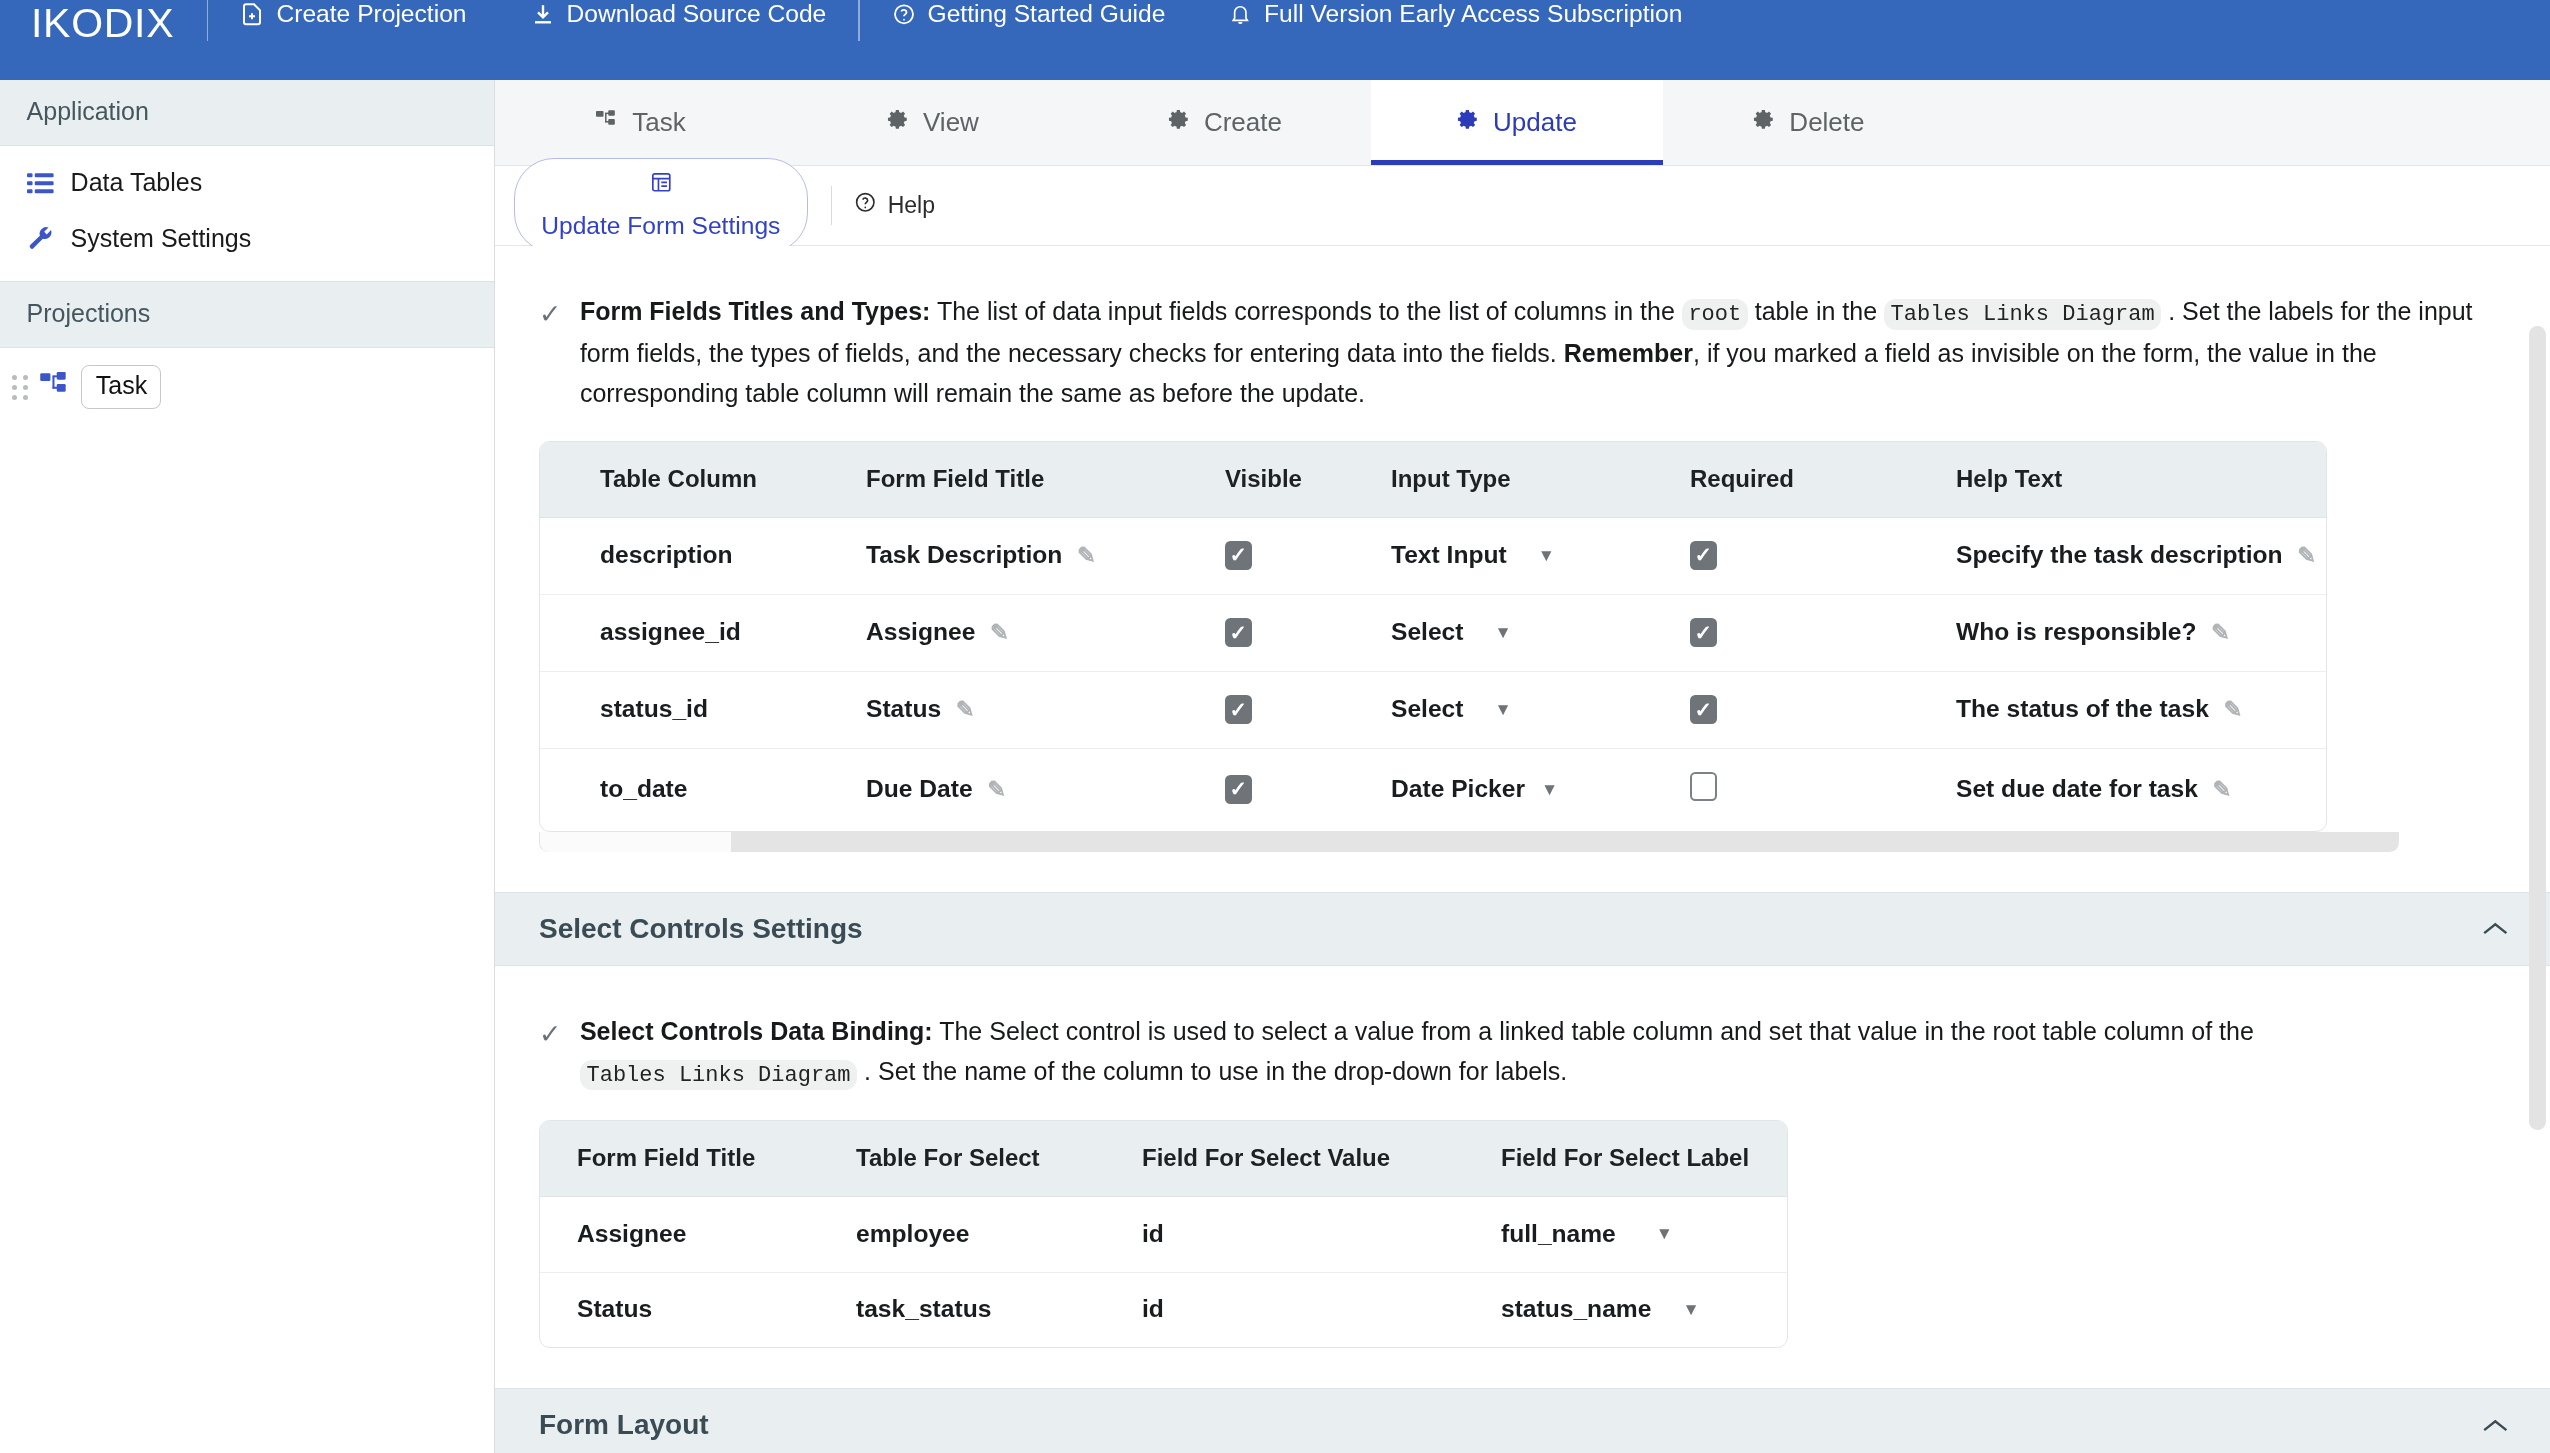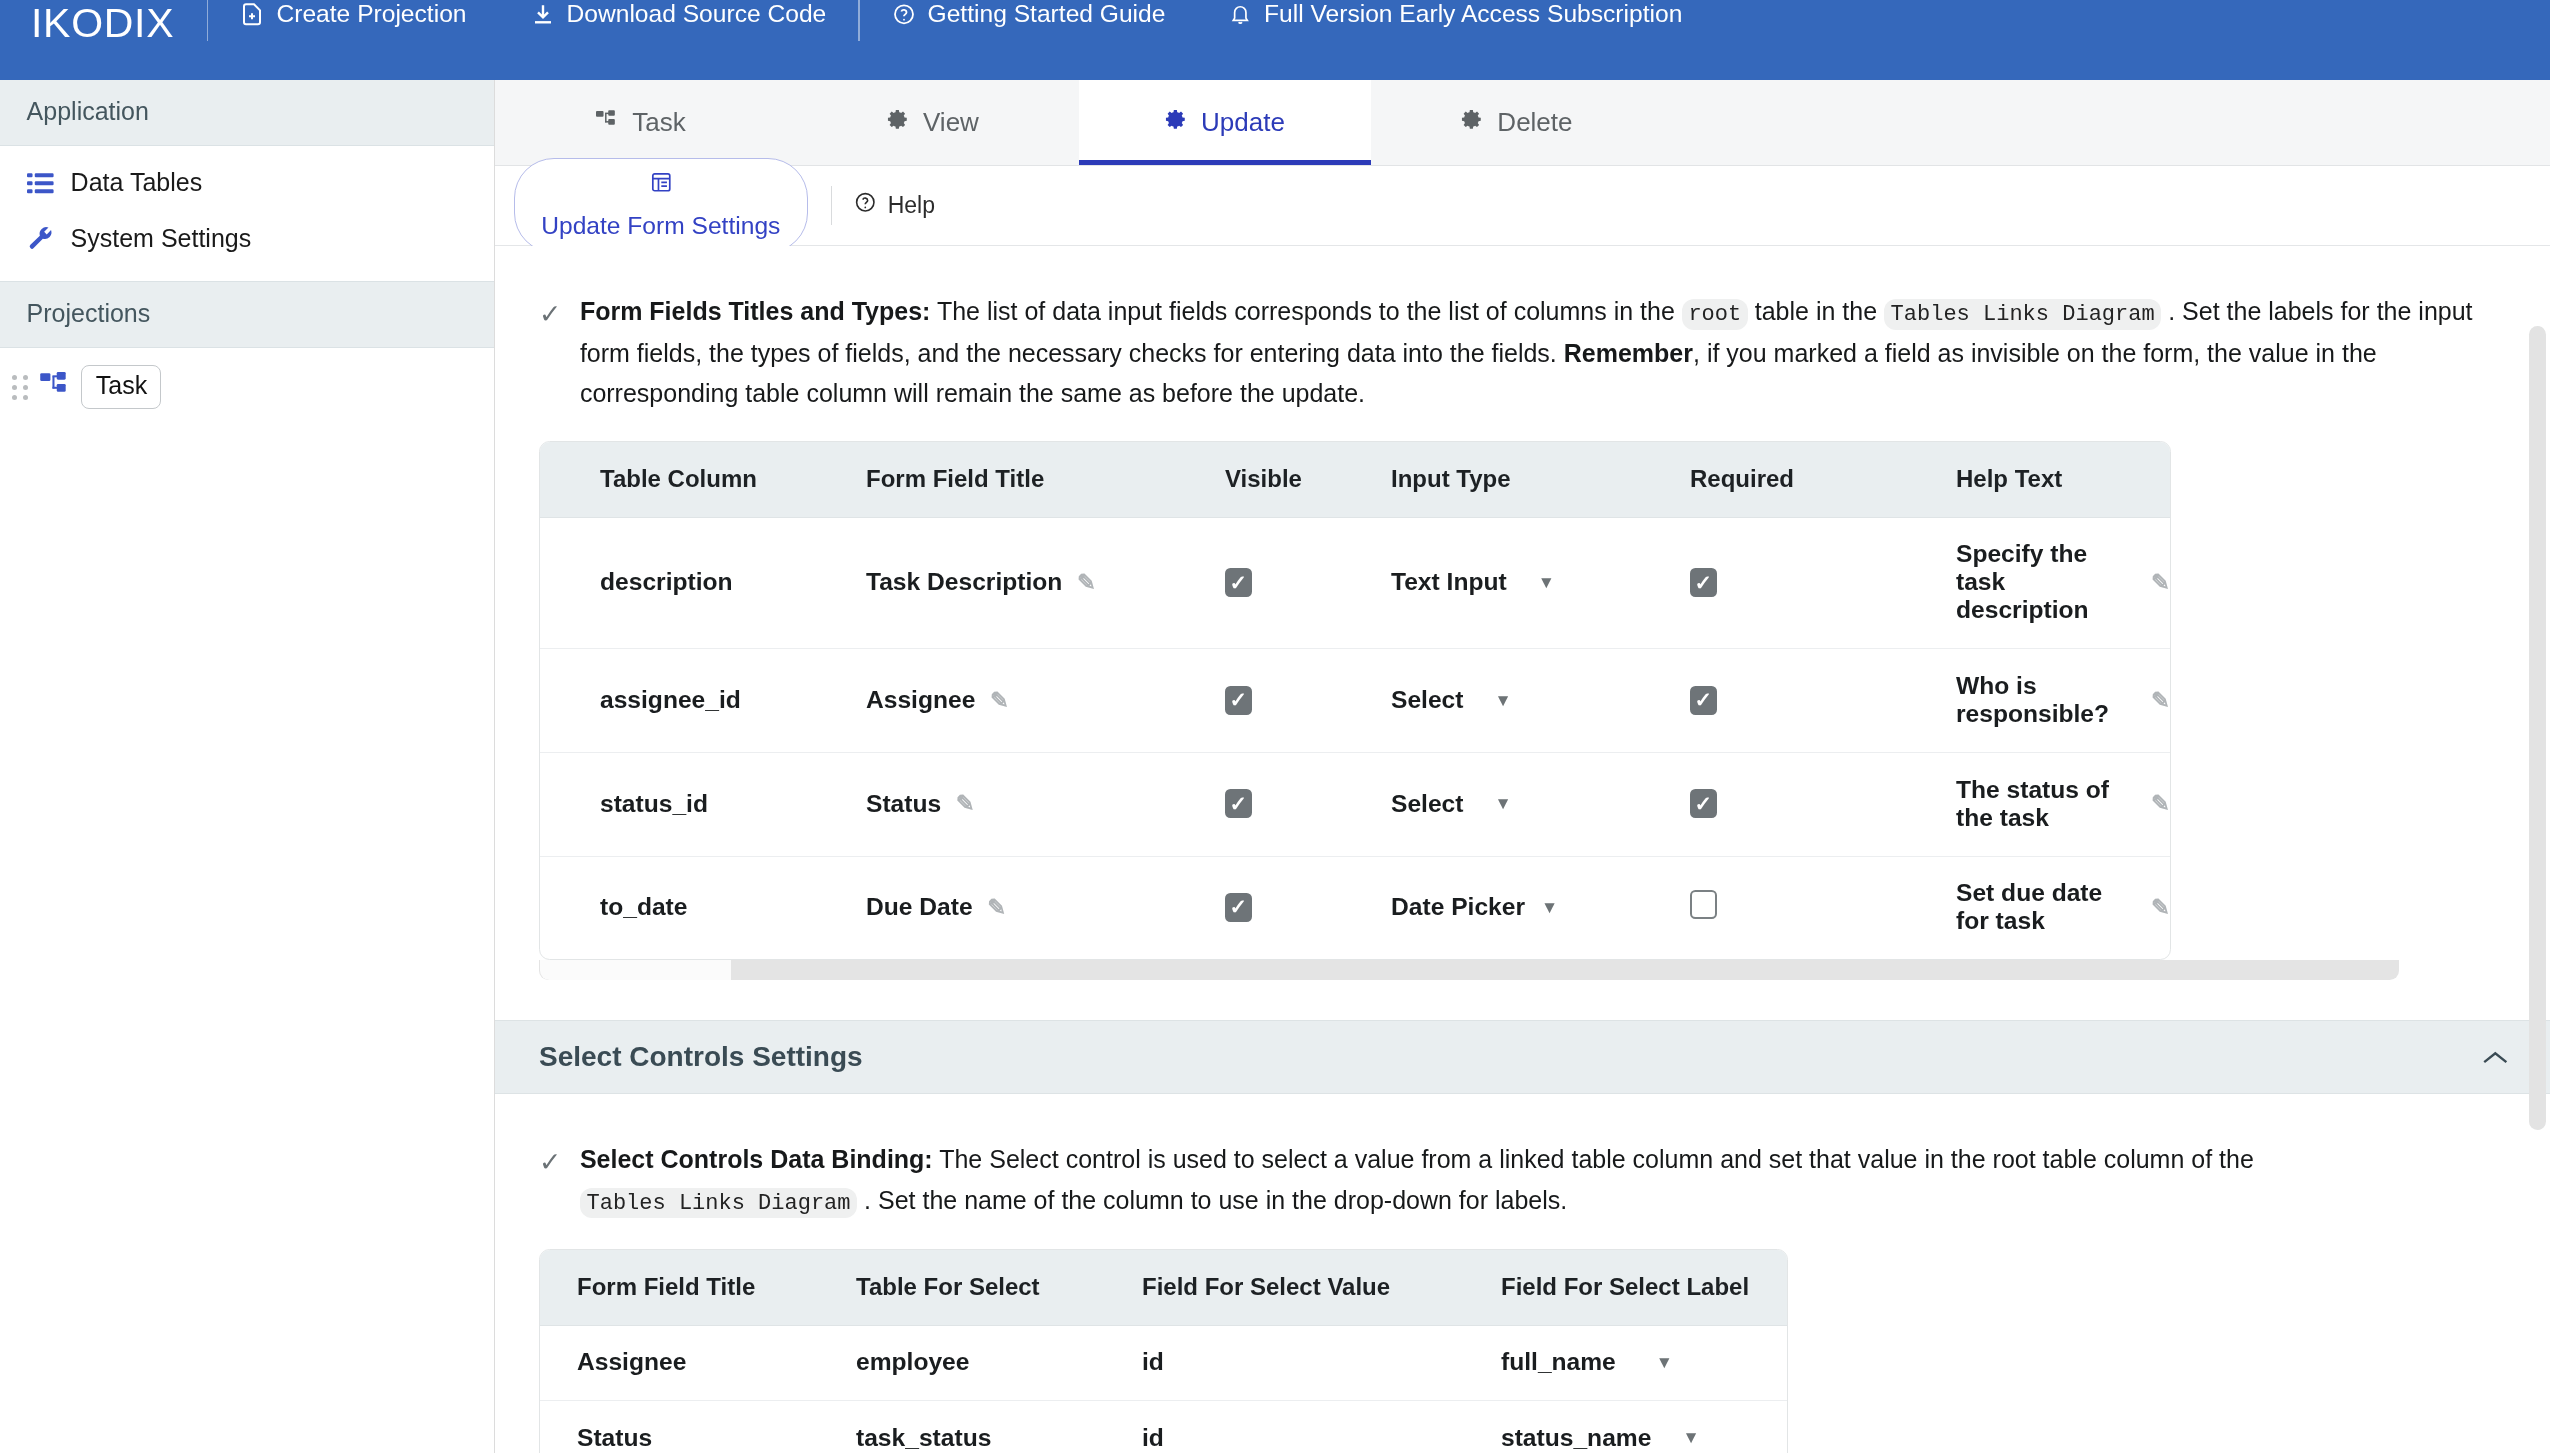--- a/index.html
+++ b/index.html
@@ -190,21 +190,21 @@
     background: #eff0f0;
     border-radius: 12px;
     padding: 2.7px 6.6px;
     font-size: 22px;
     color: #232323;
     white-space: nowrap;
   }
 
   .tbl-wrap {
     margin: 21px 0 0 44px;
-    width: 1632px;
+    width: 1788px;
     border: 1.3px solid #e2e5e6;
     border-radius: 10.6px;
     background: #fff;
     overflow: hidden;
   }
   .tbl-wrap.narrow { width: 1249px; }
   table.grid { border-collapse: collapse; width: 100%; table-layout: fixed; }
   table.grid thead th {
     background: #e9eef0;
     color: #1d2124;
@@ -422,20 +422,29 @@
       <div class="tab">
         <span>
           <svg width="22.6" height="22.6" viewBox="0 0 24 24" fill="#5e6366">
             <path d="M12 8.2A3.8 3.8 0 1 0 12 15.8 3.8 3.8 0 0 0 12 8.2zm0 6a2.2 2.2 0 1 1 0-4.4 2.2 2.2 0 0 1 0 4.4z"></path>
             <path d="M21 13.6v-3.2l-2.4-.4a6.9 6.9 0 0 0-.8-2l1.4-2-2.2-2.2-2 1.4a6.9 6.9 0 0 0-2-.8L12.6 2h-3.2l-.4 2.4a6.9 6.9 0 0 0-2 .8l-2-1.4L2.8 6l1.4 2a6.9 6.9 0 0 0-.8 2L1 10.4v3.2l2.4.4c.2.7.5 1.4.8 2l-1.4 2 2.2 2.2 2-1.4c.6.4 1.3.6 2 .8l.4 2.4h3.2l.4-2.4c.7-.2 1.4-.4 2-.8l2 1.4 2.2-2.2-1.4-2c.4-.6.6-1.3.8-2l2.4-.4z"></path>
           </svg>
         </span>
         <span>View</span>
       </div>
 
+      <div class="tab">
+        <span>
+          <svg width="22.6" height="22.6" viewBox="0 0 24 24" fill="#5e6366">
+            <path d="M12 8.2A3.8 3.8 0 1 0 12 15.8 3.8 3.8 0 0 0 12 8.2zm0 6a2.2 2.2 0 1 1 0-4.4 2.2 2.2 0 0 1 0 4.4z"></path>
+            <path d="M21 13.6v-3.2l-2.4-.4a6.9 6.9 0 0 0-.8-2l1.4-2-2.2-2.2-2 1.4a6.9 6.9 0 0 0-2-.8L12.6 2h-3.2l-.4 2.4a6.9 6.9 0 0 0-2 .8l-2-1.4L2.8 6l1.4 2a6.9 6.9 0 0 0-.8 2L1 10.4v3.2l2.4.4c.2.7.5 1.4.8 2l-1.4 2 2.2 2.2 2-1.4c.6.4 1.3.6 2 .8l.4 2.4h3.2l.4-2.4c.7-.2 1.4-.4 2-.8l2 1.4 2.2-2.2-1.4-2c.4-.6.6-1.3.8-2l2.4-.4z"></path>
+          </svg>
+        </span>
+        <span>Create</span>
+      </div>
 
       <div class="tab active">
         <span>
           <svg width="22.6" height="22.6" viewBox="0 0 24 24" fill="#2c3bb8">
             <path d="M12 8.2A3.8 3.8 0 1 0 12 15.8 3.8 3.8 0 0 0 12 8.2zm0 6a2.2 2.2 0 1 1 0-4.4 2.2 2.2 0 0 1 0 4.4z"></path>
             <path d="M21 13.6v-3.2l-2.4-.4a6.9 6.9 0 0 0-.8-2l1.4-2-2.2-2.2-2 1.4a6.9 6.9 0 0 0-2-.8L12.6 2h-3.2l-.4 2.4a6.9 6.9 0 0 0-2 .8l-2-1.4L2.8 6l1.4 2a6.9 6.9 0 0 0-.8 2L1 10.4v3.2l2.4.4c.2.7.5 1.4.8 2l-1.4 2 2.2 2.2 2-1.4c.6.4 1.3.6 2 .8l.4 2.4h3.2l.4-2.4c.7-.2 1.4-.4 2-.8l2 1.4 2.2-2.2-1.4-2c.4-.6.6-1.3.8-2l2.4-.4z"></path>
           </svg>
         </span>
         <span>Update</span>
       </div>

